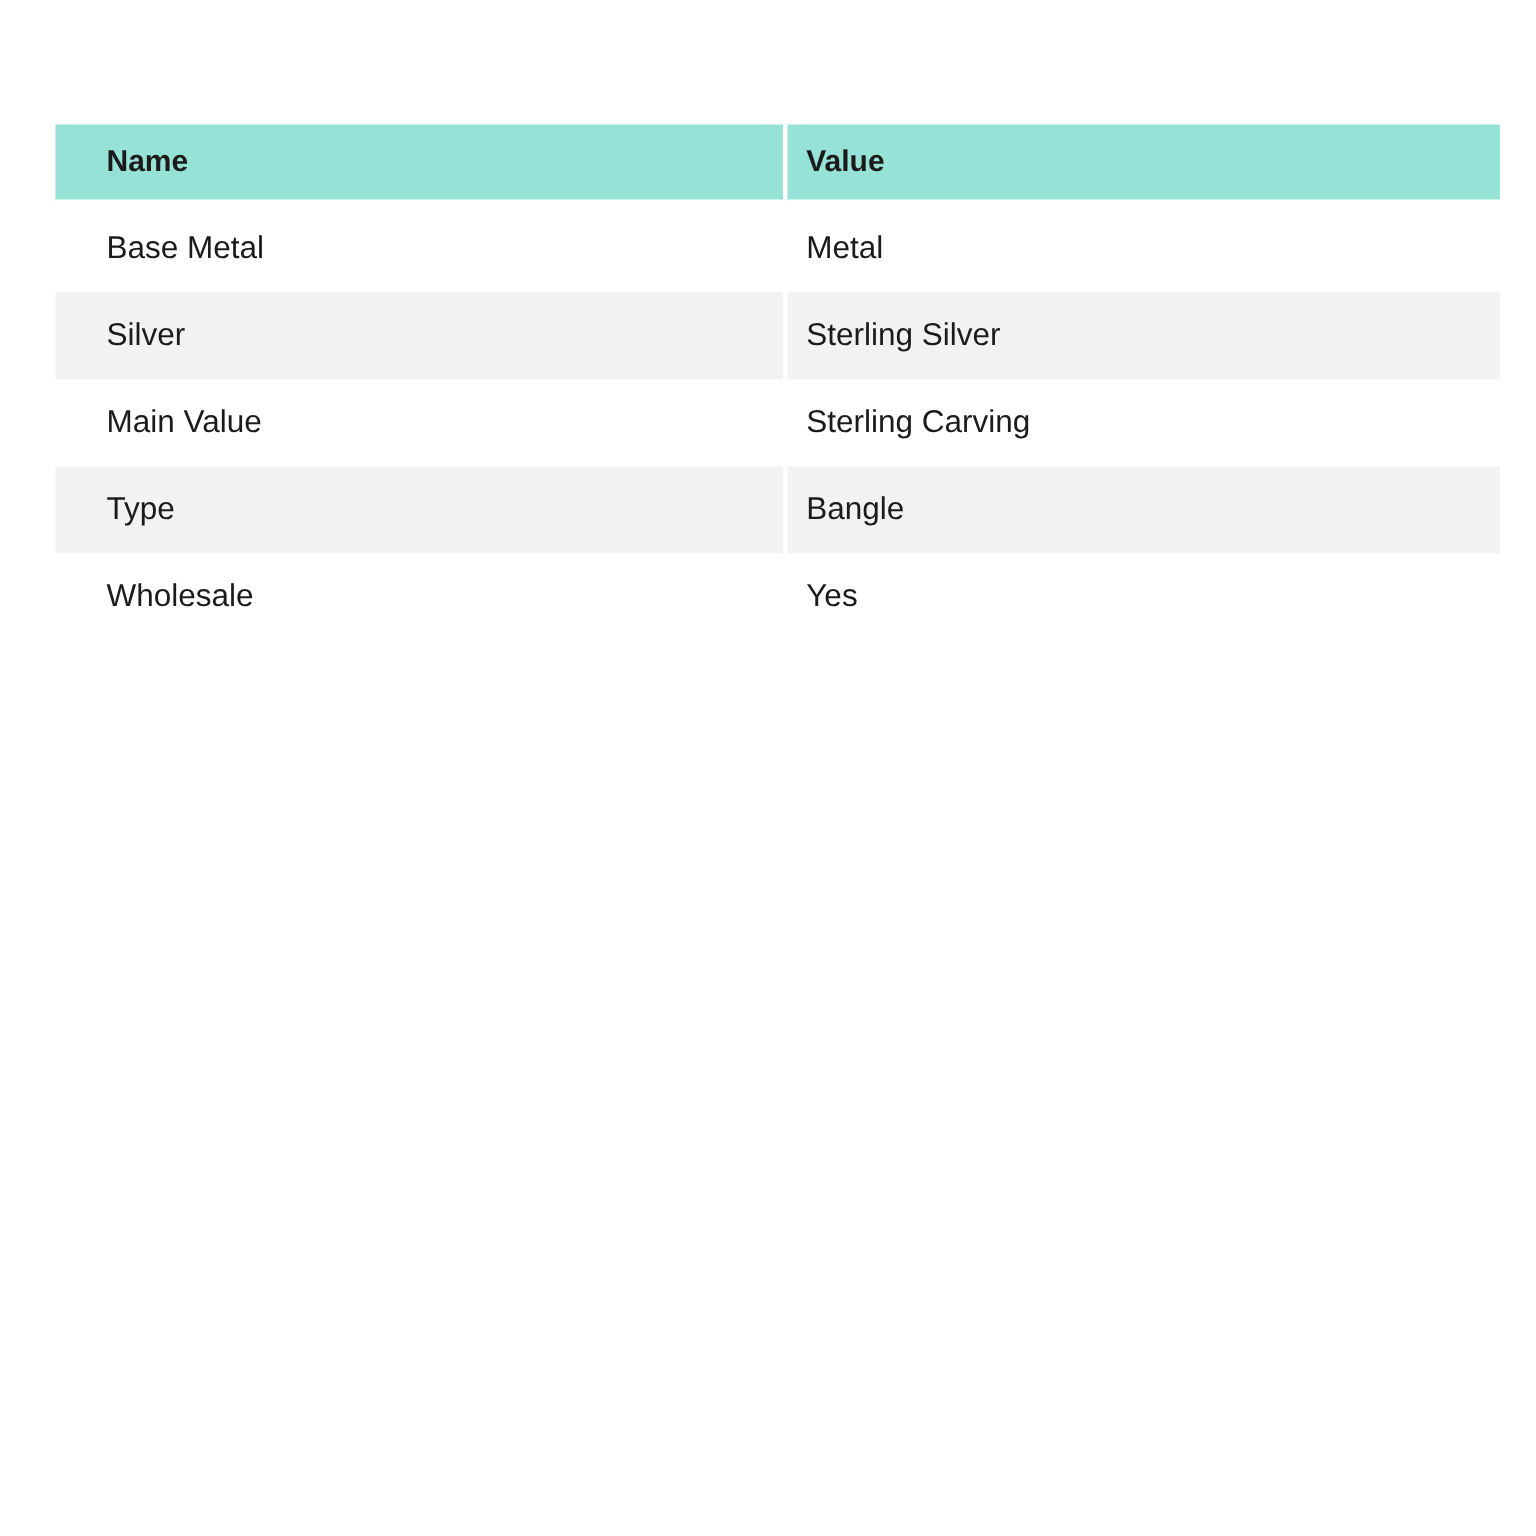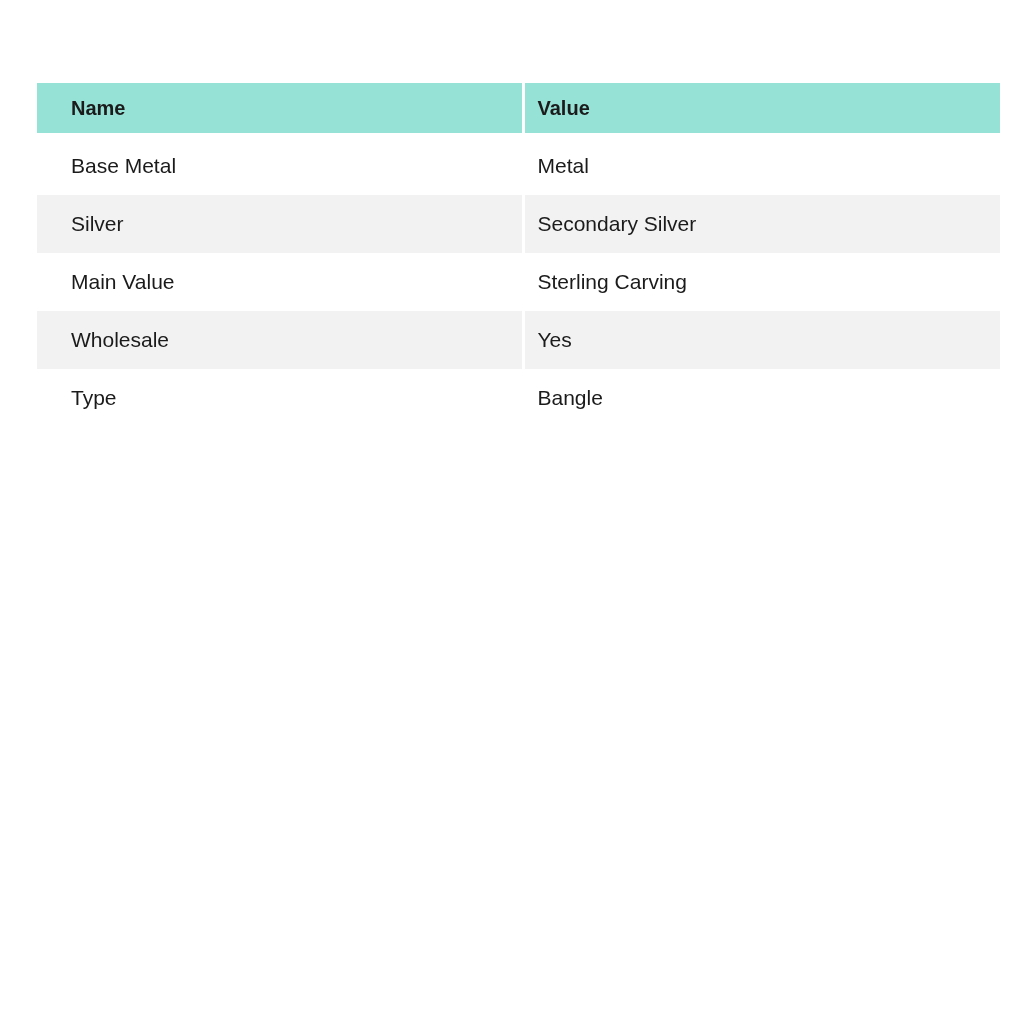--- a/index.html
+++ b/index.html
@@ -67,29 +67,29 @@
         <th>Value</th>
       </tr>
     </thead>
     <tbody id="attr-body">
         <tr>
           <td>Base Metal</td>
           <td>Metal</td>
         </tr>
         <tr>
           <td>Silver</td>
-          <td>Secondary Silver</td>
+          <td>Sterling Silver</td>
         </tr>
         <tr>
           <td>Main Value</td>
           <td>Sterling Carving</td>
         </tr>
         <tr>
+          <td>Type</td>
+          <td>Bangle</td>
+        </tr>
+        <tr>
           <td>Wholesale</td>
           <td>Yes</td>
-        </tr>
-        <tr>
-          <td>Type</td>
-          <td>Bangle</td>
         </tr>
       </tbody>
   </table>
 </div>
 
 </body></html>

